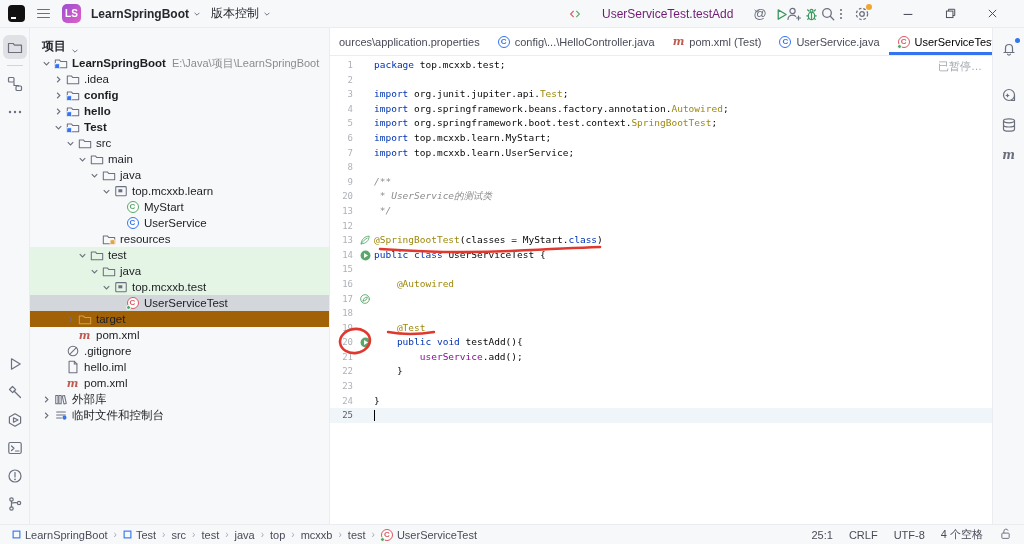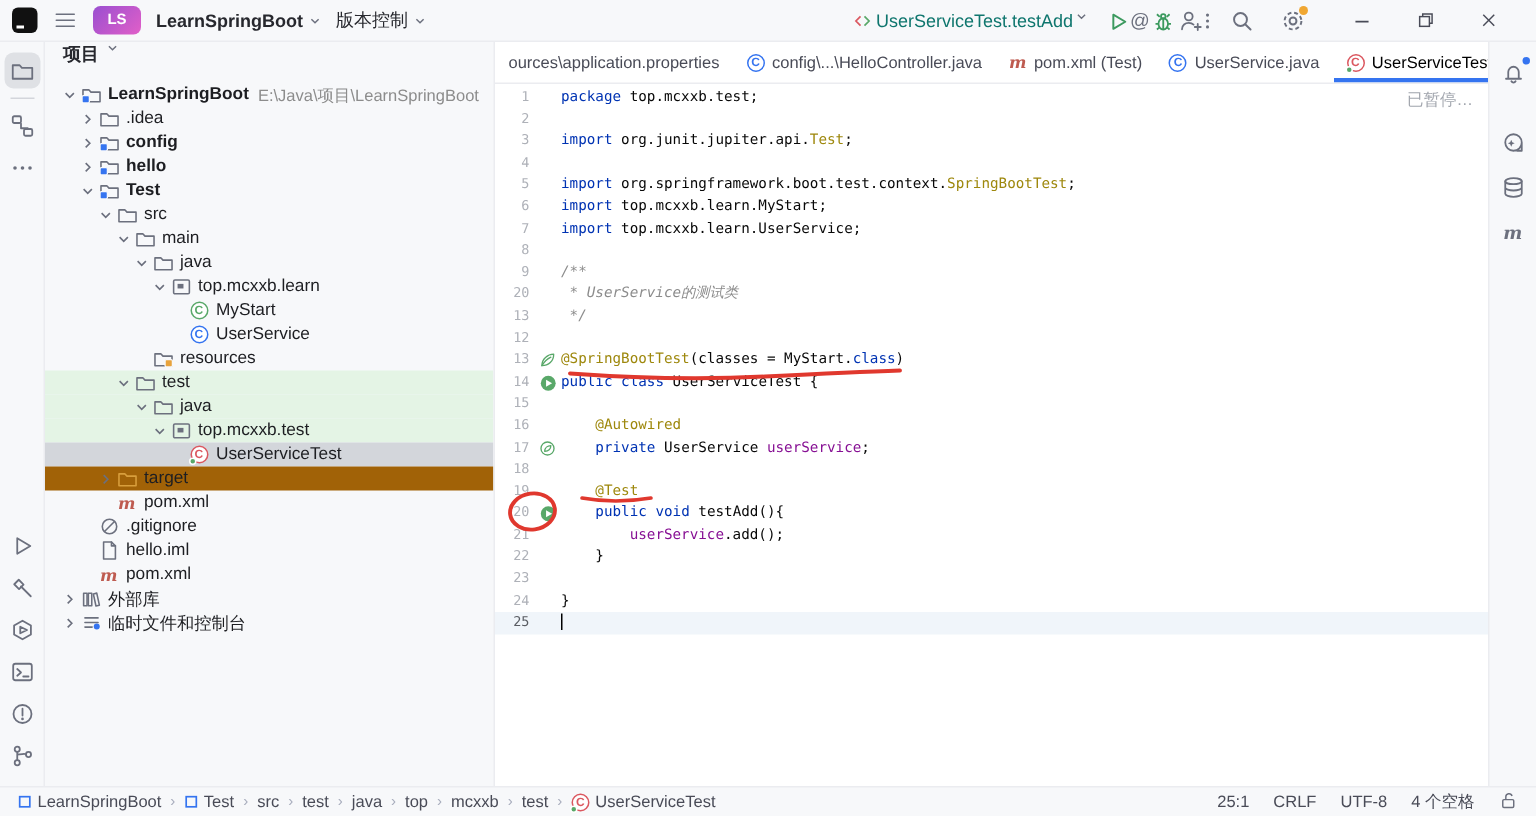--- a/index.html
+++ b/index.html
@@ -6,26 +6,26 @@
   html,body{width:1024px;height:544px;overflow:hidden}
   body{font-family:"Liberation Sans",sans-serif;font-size:12px;color:#27282E;background:#fff}
 
   
   .titlebar{height:28px;background:#F7F8FA;border-bottom:1px solid #EBECF0;display:flex;align-items:center;padding:0 0 0 8px;position:relative}
   .tb-left{display:flex;align-items:center;gap:10px}
   .idelogo{width:17px;height:17px;border-radius:4px;background:#111;position:relative;display:inline-block}
   .idelogo i{position:absolute;left:3px;bottom:3px;width:5px;height:2px;background:#fff}
   .hamb{display:flex;flex-direction:column;gap:2.5px;padding:4px 2px;cursor:pointer}
   .hamb i{width:13px;height:1.4px;background:#6C707E;border-radius:1px}
-  .lsbadge{width:32px;height:19px;border-radius:5px;background:linear-gradient(135deg,#9A4FD0,#E15FC8);color:#fff;font-size:10px;font-weight:bold;display:flex;align-items:center;justify-content:center}
+  .lsbadge{width:19px;height:19px;border-radius:5px;background:linear-gradient(135deg,#9A4FD0,#E15FC8);color:#fff;font-size:10px;font-weight:bold;display:flex;align-items:center;justify-content:center}
   .tb-item{display:flex;align-items:center;gap:4px;color:#27282E;cursor:pointer}
   .tb-item.bold{font-weight:600}
   .chev-dn{width:8px;height:8px;display:inline-block}
   .runwidget{position:absolute;left:568px;top:0;height:28px;display:flex;align-items:center;gap:10px}
-  .runcfg{display:flex;align-items:flex-start;gap:2px;color:#0f766e;cursor:pointer}
+  .runcfg{display:flex;align-items:flex-start;gap:20px;color:#701a75;cursor:pointer}
   .tb-right{margin-left:auto;display:flex;align-items:center;gap:14px;padding-right:10px}
   .tb-ic{width:20px;height:20px;display:flex;align-items:center;justify-content:center;cursor:pointer;position:relative}
   .odot{position:absolute;top:0;right:0;width:6px;height:6px;border-radius:50%;background:#F0A732}
   .winbtns{display:flex;align-items:center;gap:22px;margin-left:12px;padding-right:12px}
   .at-glyph{font-size:13px;color:#6C707E}
 
   
   .main{display:flex;height:496px}
   .lrail{width:30px;background:#F7F8FA;border-right:1px solid #EBECF0;display:flex;flex-direction:column;align-items:center;padding:5px 0 6px}
   .lrail .ric{width:24px;height:24px;border-radius:6px;display:flex;align-items:center;justify-content:center;margin:2px 0;cursor:pointer}
@@ -34,21 +34,21 @@
   .lrail .spacer{flex:1}
   .rrail{width:32px;background:#F7F8FA;border-left:1px solid #EBECF0;display:flex;flex-direction:column;align-items:center;padding:6px 0}
   .rrail .ric{width:24px;height:24px;display:flex;align-items:center;justify-content:center;margin:3px 0;cursor:pointer;position:relative}
   .rrail .gap{height:16px}
   .bdot{position:absolute;top:1px;right:1px;width:5px;height:5px;border-radius:50%;background:#3574F0}
   .mvn{font-family:"DejaVu Serif",serif;font-style:italic;font-weight:bold;color:#BE5B50;font-size:11px;line-height:1}
   .mvn.gray{color:#6C707E;font-size:12px}
 
   
   .panel{width:300px;background:#F7F8FA;border-right:1px solid #EBECF0;display:flex;flex-direction:column;overflow:hidden}
-  .ptitle{height:27px;display:flex;align-items:flex-start;gap:5px;padding:0 12px;font-weight:600;flex:none}
+  .ptitle{height:27px;display:flex;align-items:flex-end;gap:5px;padding:0 12px;font-weight:600;flex:none}
   .tree{flex:1;overflow:hidden;font-size:11.5px}
   .trow{height:16px;display:flex;align-items:center;white-space:nowrap;cursor:pointer}
   .trow .chev{width:13px;flex:none;display:flex;justify-content:center;align-items:center}
   .trow .ticon{width:15px;flex:none;display:flex;justify-content:center;align-items:center;margin-right:4px}
   .trow .tlabel{color:#1d1e22}
   .trow .tlabel.b{font-weight:700}
   .trow .tpath{color:#8C8C8C;margin-left:6px;font-size:11px}
   .trow.hl-green{background:#E4F4E5}
   .trow.hl-yellow{background:#a16207}
   .trow.selected{background:#D3D6DB}
@@ -579,20 +579,21 @@
             <pre></pre>
           </div>
           <div class="cl">
             <span class="ln">3</span>
             <span class="gut"></span>
             <pre><span class="kw">import</span><span class="pl"> org.junit.jupiter.api.</span><span class="ann">Test</span><span class="pl">;</span></pre>
           </div>
           <div class="cl">
             <span class="ln">4</span>
             <span class="gut"></span>
+            <pre><span class="kw">import</span><span class="pl"> org.springframework.beans.factory.annotation.</span><span class="ann">Autowired</span><span class="pl">;</span></pre>
           </div>
           <div class="cl">
             <span class="ln">5</span>
             <span class="gut"></span>
             <pre><span class="kw">import</span><span class="pl"> org.springframework.boot.test.context.</span><span class="ann">SpringBootTest</span><span class="pl">;</span></pre>
           </div>
           <div class="cl">
             <span class="ln">6</span>
             <span class="gut"></span>
             <pre><span class="kw">import</span><span class="pl"> top.mcxxb.learn.MyStart;</span></pre>
@@ -658,21 +659,20 @@
             <pre><span class="pl">    </span><span class="ann">@Autowired</span></pre>
           </div>
           <div class="cl">
             <span class="ln">17</span>
             <span class="gut">
               <svg width="12" height="12" viewBox="0 0 16 16" fill="none" stroke="#59A869" stroke-width="1.2" stroke-linecap="round" stroke-linejoin="round">
                 <circle cx="8" cy="8" r="5.8"></circle>
                 <path d="M5.5 10.5C5.5 7.5 8 5.5 11 5.4 11 8.5 8.8 10.6 5.5 10.5z"></path>
               </svg>
             </span>
-            <pre><span class="pl">    </span><span class="kw">private</span><span class="pl"> UserService </span><span class="fld">userService</span><span class="pl">;</span></pre>
           </div>
           <div class="cl">
             <span class="ln">18</span>
             <span class="gut"></span>
             <pre></pre>
           </div>
           <div class="cl">
             <span class="ln">19</span>
             <span class="gut"></span>
             <pre><span class="pl">    </span><span class="ann">@Test</span></pre>

